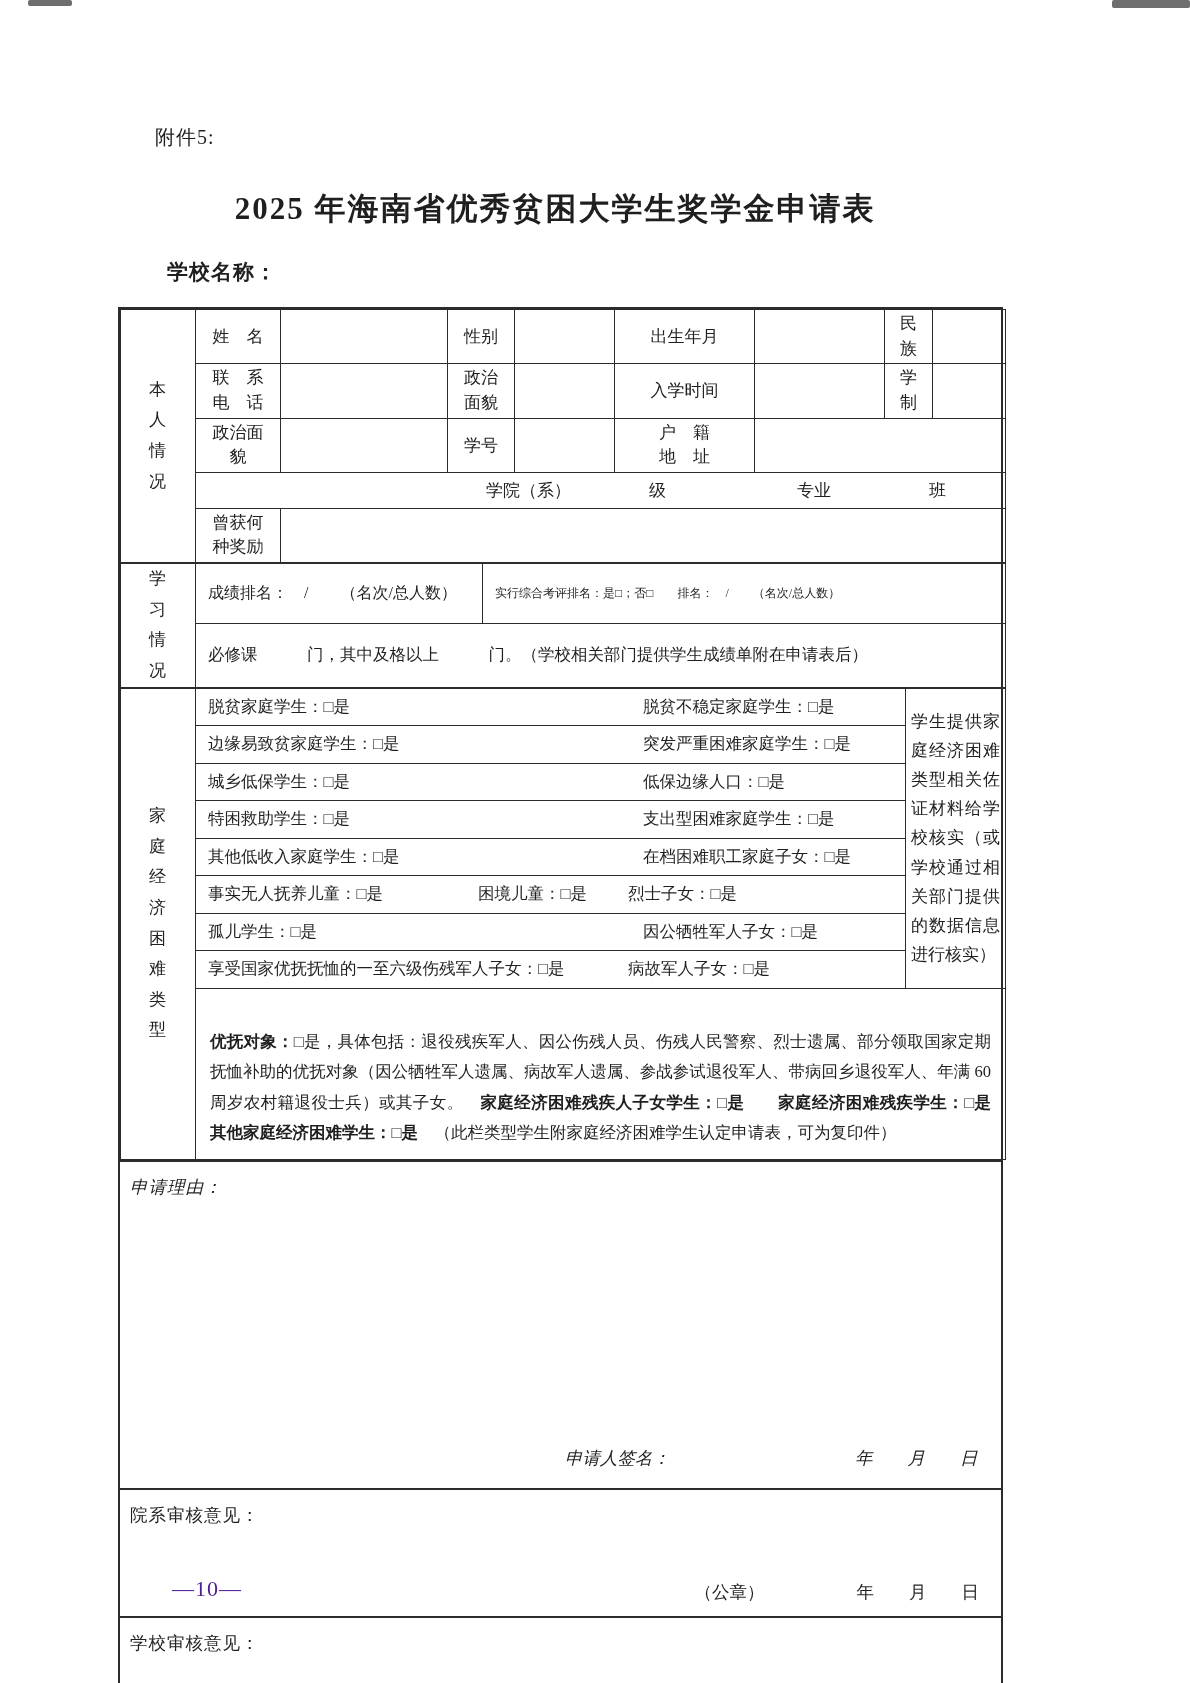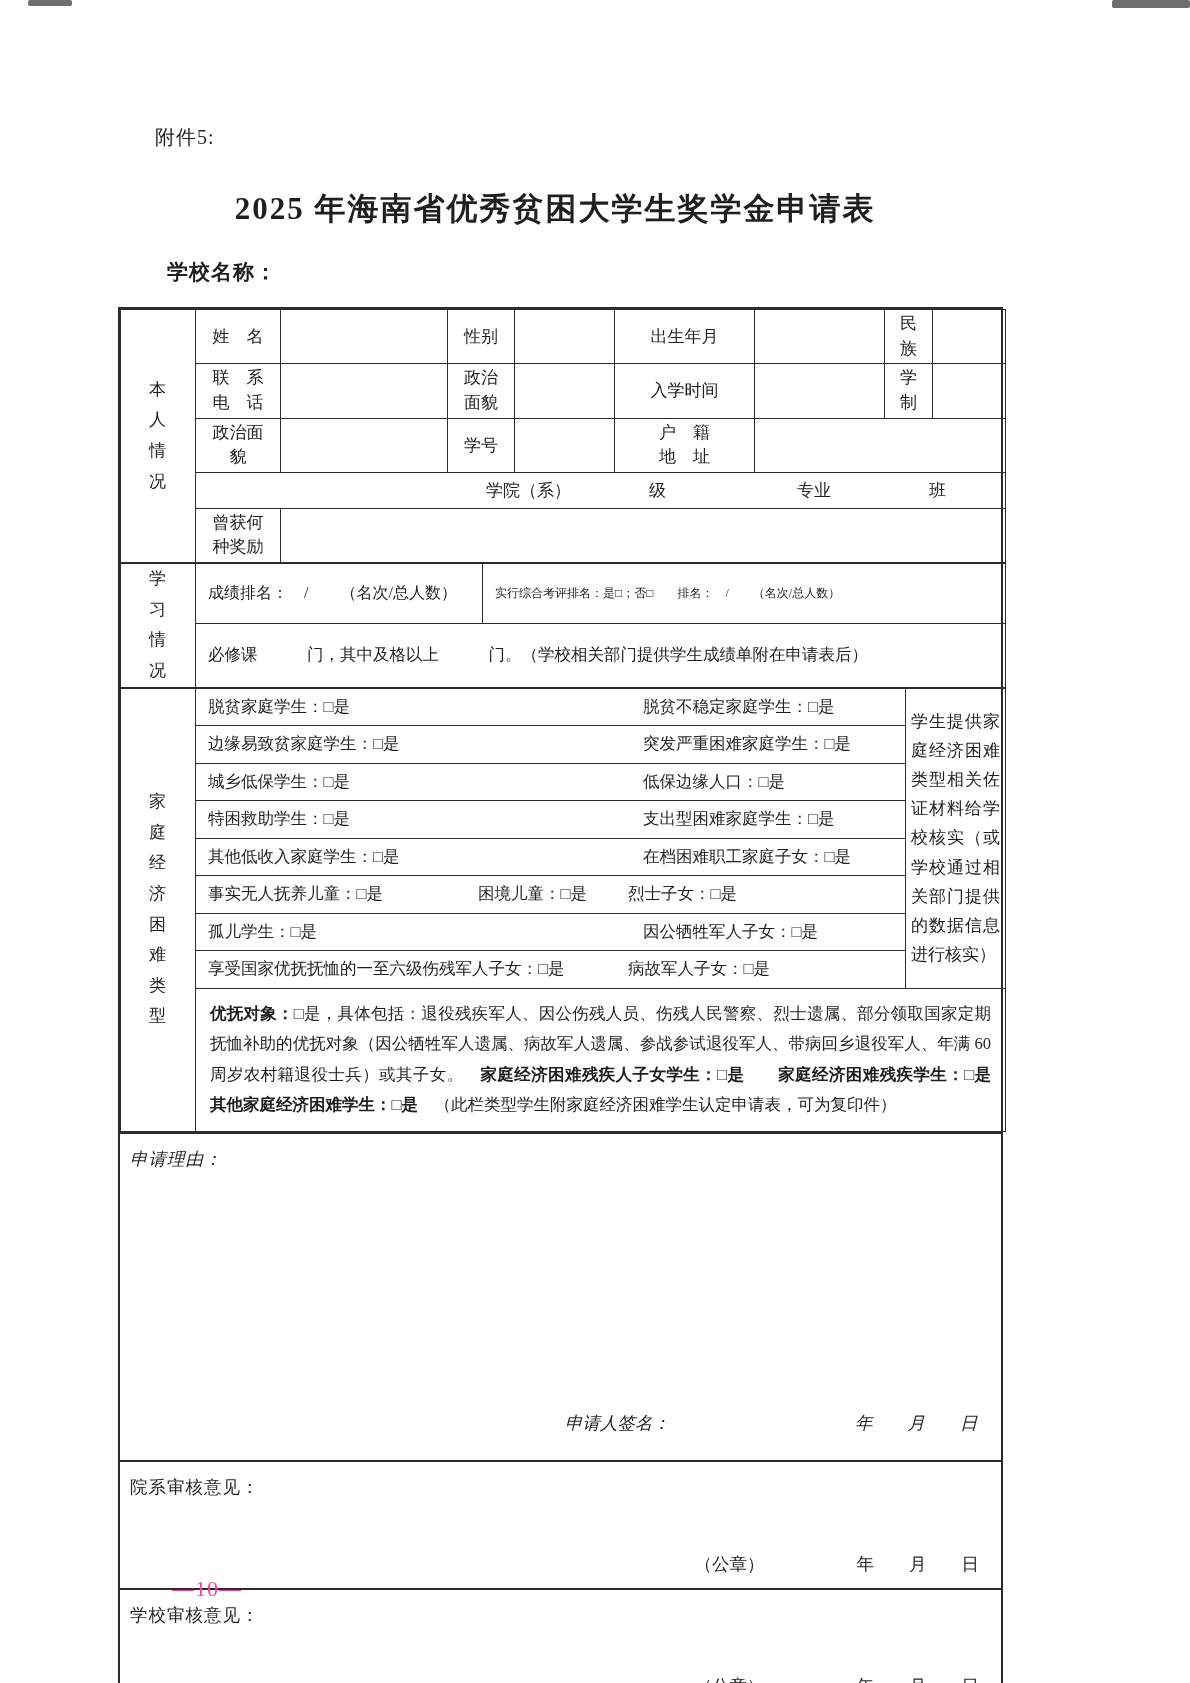--- a/index.html
+++ b/index.html
@@ -40,35 +40,35 @@
   td.seclabel .vstack { line-height:1.8; letter-spacing:1px; }
 
   .college-flex { display:flex; align-items:flex-end; width:100%; }
   .college-seg { display:inline-block; text-align:right; white-space:nowrap; }
 
   td.textcell { padding:4px 12px; white-space:nowrap; }
   .frowline { display:flex; align-items:center; padding-left:12px; font-size:16.5px; white-space:nowrap; }
   .frowline span { display:inline-block; white-space:nowrap; }
   td.sidebar { padding:18px 5px; font-size:14.5px; line-height:1.72; text-align:justify; vertical-align:middle; }
   td.prefcell { padding:10px 14px; height:118px; vertical-align:middle; }
-  .prefpara { font-size:16.5px; line-height:1.85; text-align:justify; }
+  .prefpara { font-size:16.5px; line-height:1.85; text-align:justify;margin-top:28px; }
   .prefpara .b { font-weight:bold; }
 
   .bigbox { position:relative; border-top:2px solid #2c2c2c; font-size:17.5px; }
   .bigbox.apply  { height:328px;font-style:italic; }
   .bigbox.dept   { height:128px; }
   .bigbox.school { height:122px; }
   .boxlabel { position:absolute; left:10px; top:13px; letter-spacing:1px; }
-  .signrow { position:absolute; left:0; bottom:25px; width:100%; display:flex; white-space:nowrap; }
+  .signrow { position:absolute; left:0; bottom:18px; width:100%; display:flex; white-space:nowrap; }
   .signrow .spacer { width:445px; }
   .signrow .signdate { margin-left:185px; }
   .sealrow { position:absolute; right:0; bottom:12px; display:flex; padding-right:22px; white-space:nowrap; }
   .sealrow .seal { margin-right:92px; }
 
-  .pagenum { position:absolute; left:172px; top:1576px; font-size:22px; letter-spacing:1px; color:#ec4899; }
+  .pagenum { position:absolute; left:172px; top:1576px; font-size:22px; letter-spacing:1px; color:#4c1d95; }
 </style>
 </head>
 <body>
 
 <div class="scan-edge left"></div>
 <div class="scan-edge right"></div>
 
 <div class="attachment">附件5:</div>
 <div class="title">2025 年海南省优秀贫困大学生奖学金申请表</div>
 <div class="school-line">学校名称：</div>

